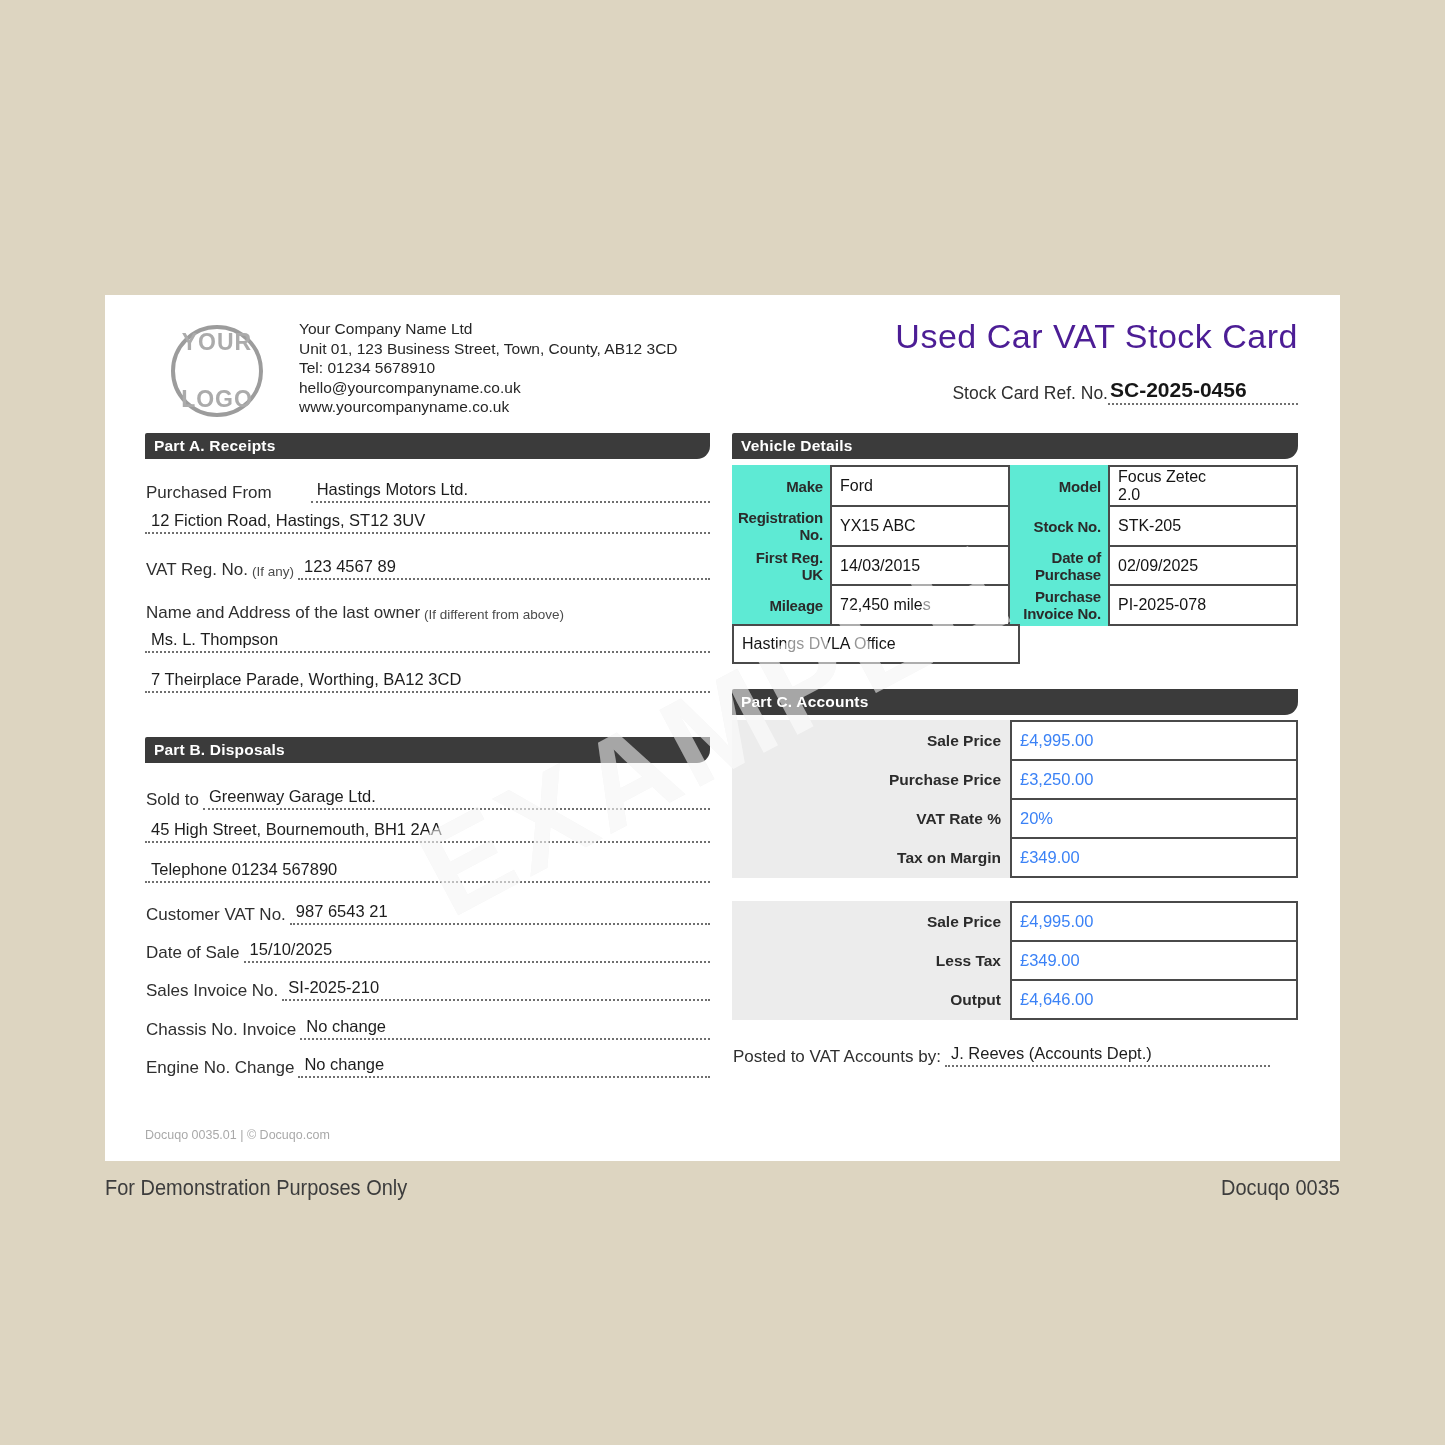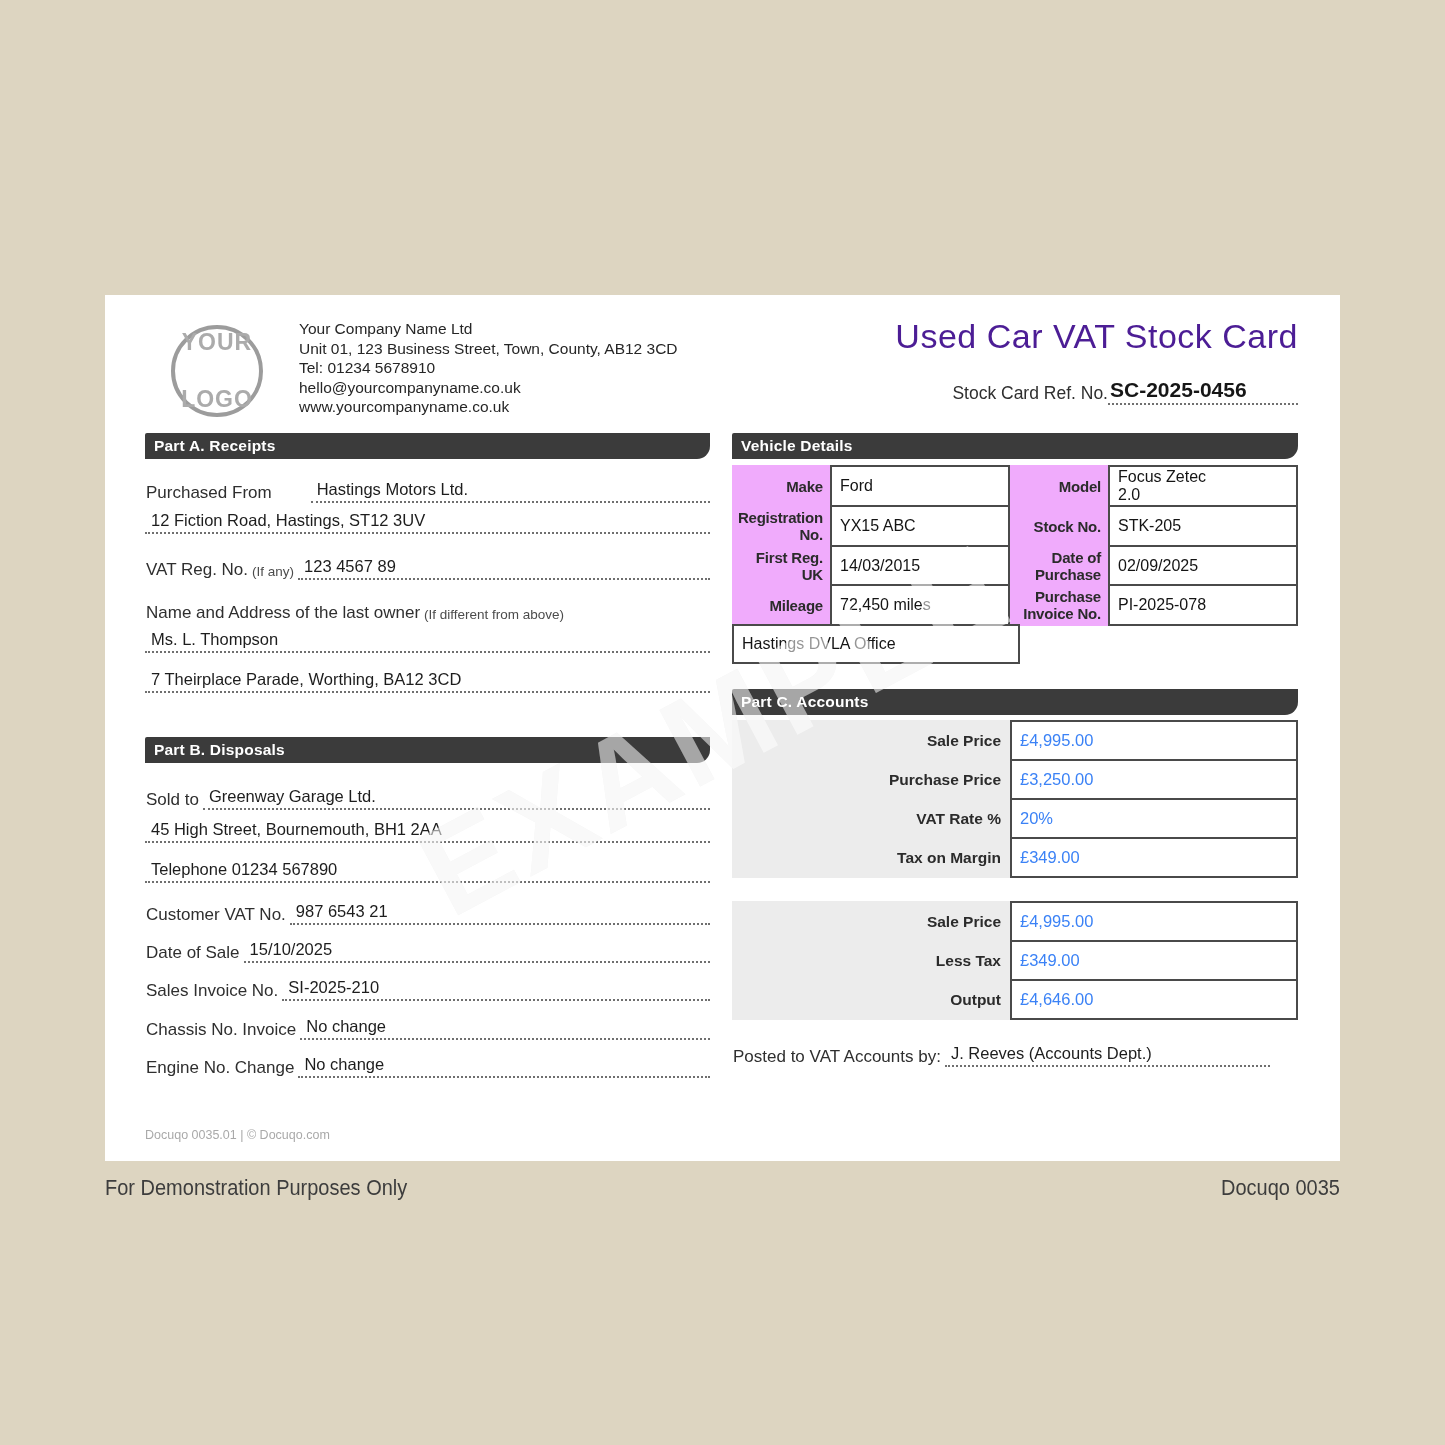--- a/index.html
+++ b/index.html
@@ -64,21 +64,21 @@
   .fhint{font-size:13.5px;color:#4c4c4c;padding:0 4px 1px 0;white-space:nowrap;}
   .fline{flex:1;border-bottom:2px dotted #6f6f6f;display:flex;align-items:flex-end;min-width:0;}
   .fvalue{font-size:16.5px;color:#1d1d1d;padding:0 2px 2px 6px;white-space:nowrap;}
   .label-row{display:flex;align-items:flex-end;height:22px;}
   .footer-note{font-size:12.5px;color:#a9a9a9;}
   
   .vtable{margin-top:6px;}
   .vrow{display:flex;}
   .vrow + .vrow{margin-top:-2px;}
   .vlabel{
-    background:#f0abfc;display:flex;align-items:center;justify-content:flex-end;
+    background:#5eead4;display:flex;align-items:center;justify-content:flex-end;
     text-align:right;font-weight:bold;font-size:15px;line-height:17px;color:#2b2b2b;
     padding-right:7px;box-sizing:border-box;letter-spacing:-0.2px;
   }
   .vcell{
     background:#fff;border:2px solid #4a4a4a;box-sizing:border-box;
     display:flex;align-items:center;font-size:16px;color:#141414;
     padding-left:8px;white-space:pre-line;line-height:18px;
   }
   .w-l1{width:98px;}.w-v1{width:180px;}.w-l2{width:98px;}.w-v2{width:190px;}
   .w-llast{width:278px;}.w-vlast{width:288px;}

